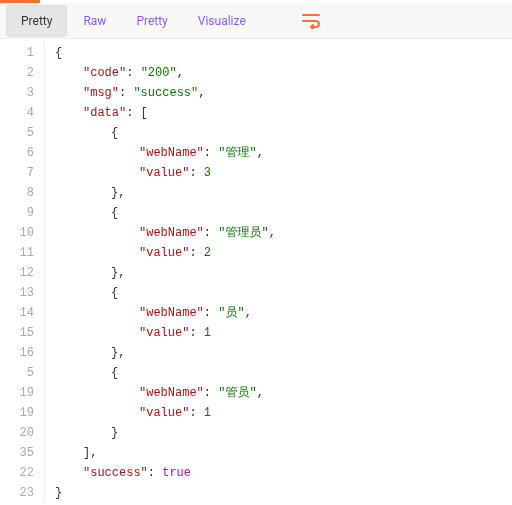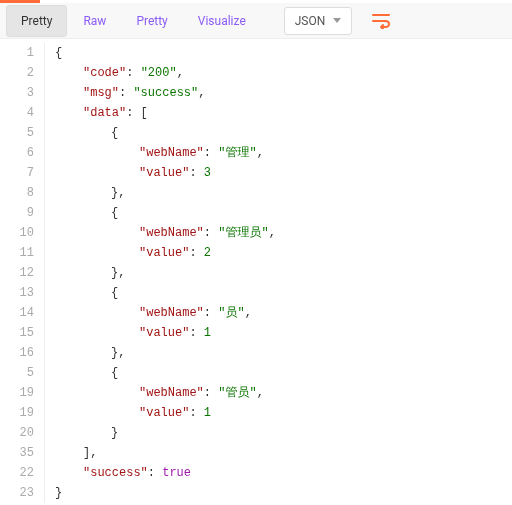--- a/index.html
+++ b/index.html
@@ -99,24 +99,20 @@
 <body>
 
 <div class="orange-bar"></div>
 
 <div class="toolbar">
   <div class="tab active">Pretty</div>
   <div class="tab">Raw</div>
   <div class="tab">Pretty</div>
   <div class="tab">Visualize</div>
   <div class="toolbar-gap"></div>
-  <div class="dropdown">
-    <span>JSON</span>
-    <span class="chevron"></span>
-  </div>
   <div class="wrap-button">
     <span class="wrap-icon">
       <svg width="18" height="16" viewBox="0 0 18 16">
         <path d="M1 2 H17 M1 8 H13 Q17 8 17 11 Q17 14 13 14 H9 M9 14 L11 12 M9 14 L11 16" stroke="#ff6c37" stroke-width="2" fill="none" stroke-linecap="round"></path>
       </svg>
     </span>
   </div>
 </div>
 
 <div class="code-area">

